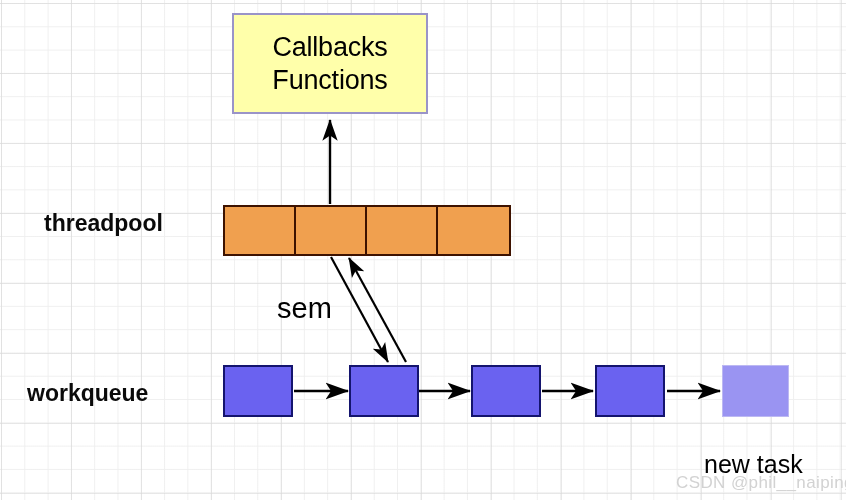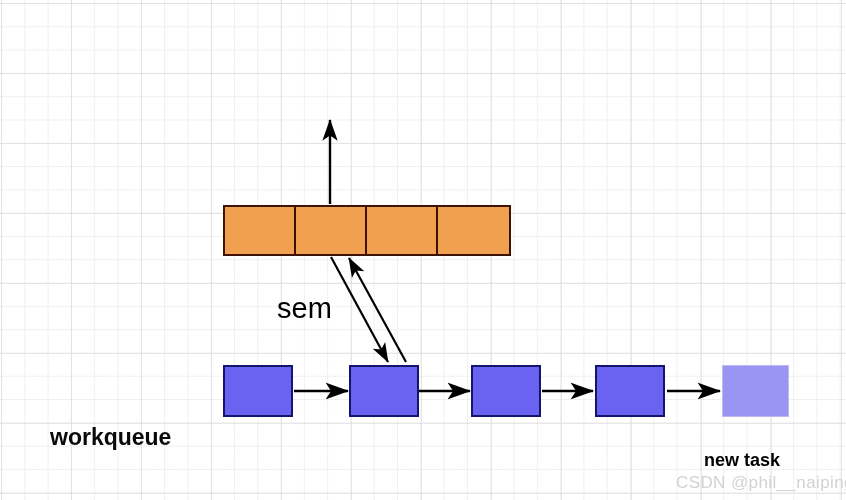--- a/index.html
+++ b/index.html
@@ -56,21 +56,21 @@
 
   
   .row-label {
     position: absolute;
     font-size: 23px;
     font-weight: bold;
     color: #0a0a0a;
     white-space: nowrap;
   }
   #label-threadpool { left: 44px; top: 210px; }
-  #label-workqueue  { left: 50px; top: 380px; margin-top: 44px; }
+  #label-workqueue  { left: 27px; top: 380px; }
 
   
   .threadpool-bar {
     position: absolute;
     left: 223px;
     top: 205px;
     height: 51px;
     display: flex;
     border: 2px solid #3d1200;
     box-sizing: border-box;
@@ -108,22 +108,22 @@
     white-space: nowrap;
   }
   #label-sem { left: 277px; top: 292px; }
   #label-lock { left: 385px; top: 292px; }
 
   
   #label-new-task {
     position: absolute;
     left: 704px;
     top: 450px;
-    font-size: 18px;
-    font-weight: bold;
+    font-size: 25px;
+    font-weight: normal;
     color: #000000;
     white-space: nowrap;
   }
 
   
   #watermark {
     position: absolute;
     left: 676px;
     top: 473px;
     font-size: 17px;
@@ -149,21 +149,26 @@
     <line x1="331" y1="257" x2="388" y2="362" stroke="#000000" stroke-width="2.2" marker-end="url(#ah)"></line>
 
     <line x1="406" y1="362" x2="349" y2="258" stroke="#000000" stroke-width="2.2" marker-end="url(#ah)"></line>
 
     <line x1="294" y1="391" x2="348" y2="391" stroke="#000000" stroke-width="2.6" marker-end="url(#ah)"></line>
     <line x1="419" y1="391" x2="470" y2="391" stroke="#000000" stroke-width="2.6" marker-end="url(#ah)"></line>
     <line x1="542" y1="391" x2="593" y2="391" stroke="#000000" stroke-width="2.6" marker-end="url(#ah)"></line>
     <line x1="667" y1="391" x2="720" y2="391" stroke="#000000" stroke-width="2.6" marker-end="url(#ah)"></line>
   </svg>
 
+  <div class="callbacks-box">
+    <div class="callbacks-line">Callbacks</div>
+    <div class="callbacks-line">Functions</div>
+  </div>
 
+  <div class="row-label" id="label-threadpool">threadpool</div>
   <div class="row-label" id="label-workqueue">workqueue</div>
 
   <div class="threadpool-bar">
     <div class="pool-cell"></div>
     <div class="pool-cell"></div>
     <div class="pool-cell"></div>
     <div class="pool-cell"></div>
   </div>
 
   <div class="wq-box" style="left:223px;"></div>

